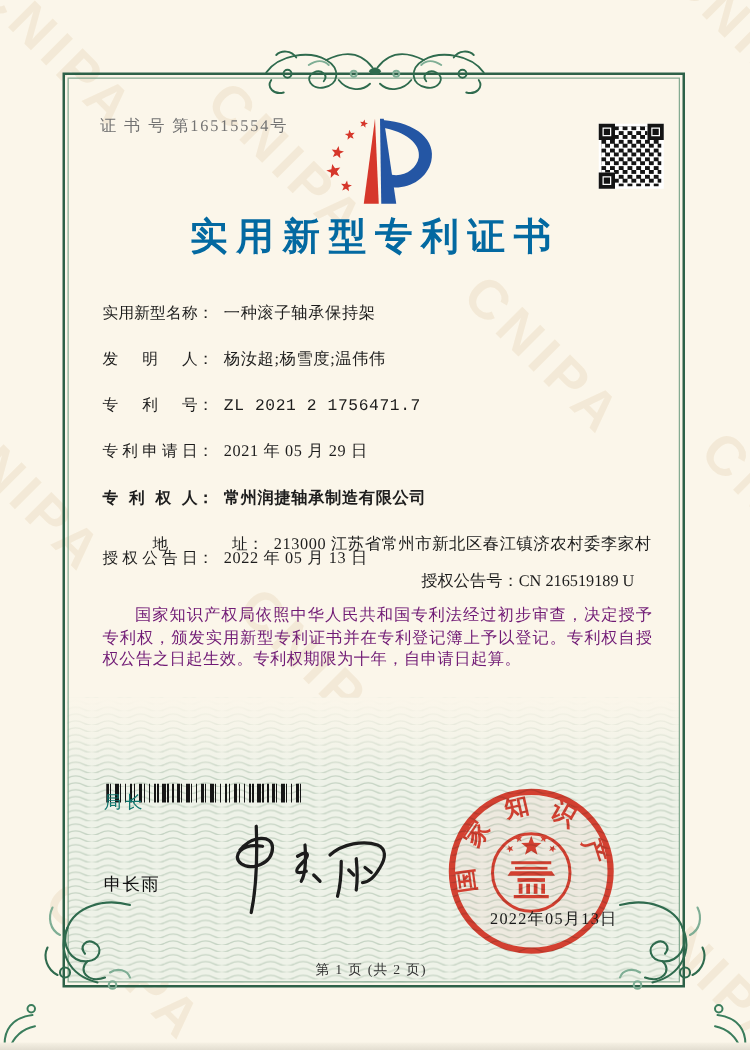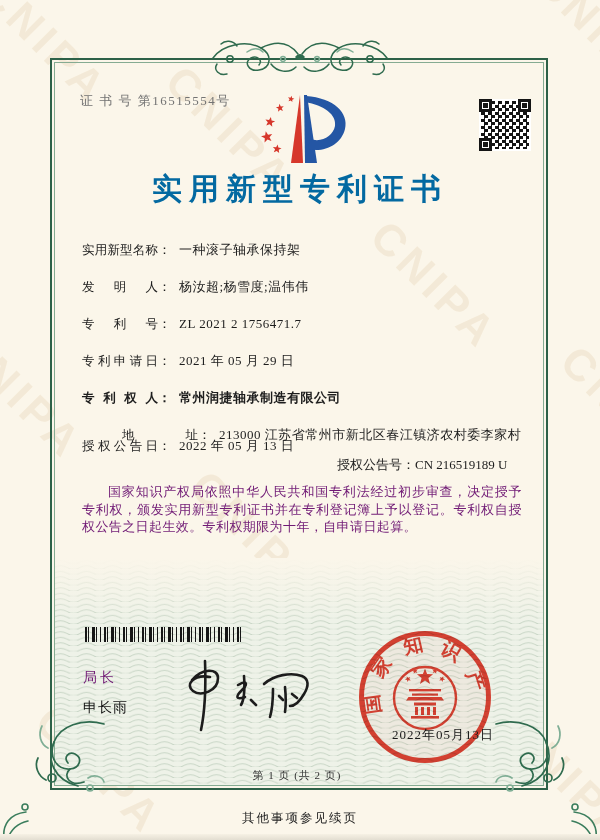--- a/index.html
+++ b/index.html
@@ -69,21 +69,21 @@
   .barcode{
     position:absolute; left:85px; top:627px; width:156px; height:15px; z-index:5;
     background:
       repeating-linear-gradient(90deg,
         #161616 0 2px, rgba(0,0,0,0) 2px 3px,
         #161616 3px 4px, rgba(0,0,0,0) 4px 7px,
         #161616 7px 10px, rgba(0,0,0,0) 10px 11px,
         #161616 11px 12px, rgba(0,0,0,0) 12px 15px,
         #161616 15px 16px, rgba(0,0,0,0) 16px 19px);
   }
-  .signer-title{position:absolute; left:83px; top:669px; z-index:5; font-size:14px; letter-spacing:3px; color:#701a75;
+  .signer-title{position:absolute; left:83px; top:633px; z-index:5; font-size:14px; letter-spacing:3px; color:#0f766e;
     font-family:Liberation Mono, monospace;}
   .signer-name{position:absolute; left:83px; top:699px; z-index:5; font-size:14px; letter-spacing:1px; color:#111;
     font-family:"Liberation Sans","DejaVu Sans",sans-serif;}
   .signature{position:absolute; left:170px; top:648px; z-index:5;}
   .seal{position:absolute; left:356px; top:628px; z-index:6; mix-blend-mode:multiply;}
   .seal-date{
     position:absolute; left:356px; top:726px; width:138px; z-index:7;
     text-align:right; font-size:13px; letter-spacing:1px; color:#1a1a1a; white-space:nowrap;
   }
   .page-no{
@@ -224,21 +224,21 @@
   </svg>
 
   <div class="title">实用新型专利证书</div>
 
   <div class="row" style="top:241px;">
     <span class="lab">实用新型名称</span><span class="col">：</span><span class="val">一种滚子轴承保持架</span>
   </div>
   <div class="row" style="top:278px;">
     <span class="lab">发明人</span><span class="col">：</span><span class="val">杨汝超;杨雪度;温伟伟</span>
   </div>
-  <div class="row" style="top:315px;">
+  <div class="row" style="top:315px;font-family:Liberation Mono, monospace;">
     <span class="lab">专利号</span><span class="col">：</span><span class="val">ZL 2021 2 1756471.7</span>
   </div>
   <div class="row" style="top:352px;">
     <span class="lab">专利申请日</span><span class="col">：</span><span class="val">2021 年 05 月 29 日</span>
   </div>
   <div class="row" style="top:389px;font-weight:bold;">
     <span class="lab">专利权人</span><span class="col">：</span><span class="val">常州润捷轴承制造有限公司</span>
   </div>
   <div class="row" style="top:426px;margin-left:40px;">
     <span class="lab">地址</span><span class="col">：</span><span class="val">213000 江苏省常州市新北区春江镇济农村委李家村</span>
@@ -296,15 +296,14 @@
         <rect x="65" y="79" width="3" height="8"></rect>
         <rect x="71" y="79" width="3" height="8"></rect>
         <rect x="77" y="79" width="3" height="8"></rect>
         <rect x="55" y="88" width="28" height="2.6"></rect>
       </g>
     </g>
   </svg>
   <div class="seal-date">2022年05月13日</div>
 
   <div class="page-no">第 1 页 (共 2 页)</div>
-  <div class="cont-note">其他事项参见续页</div>
   <div class="bottom-edge"></div>
 </div>
 
 </body></html>

